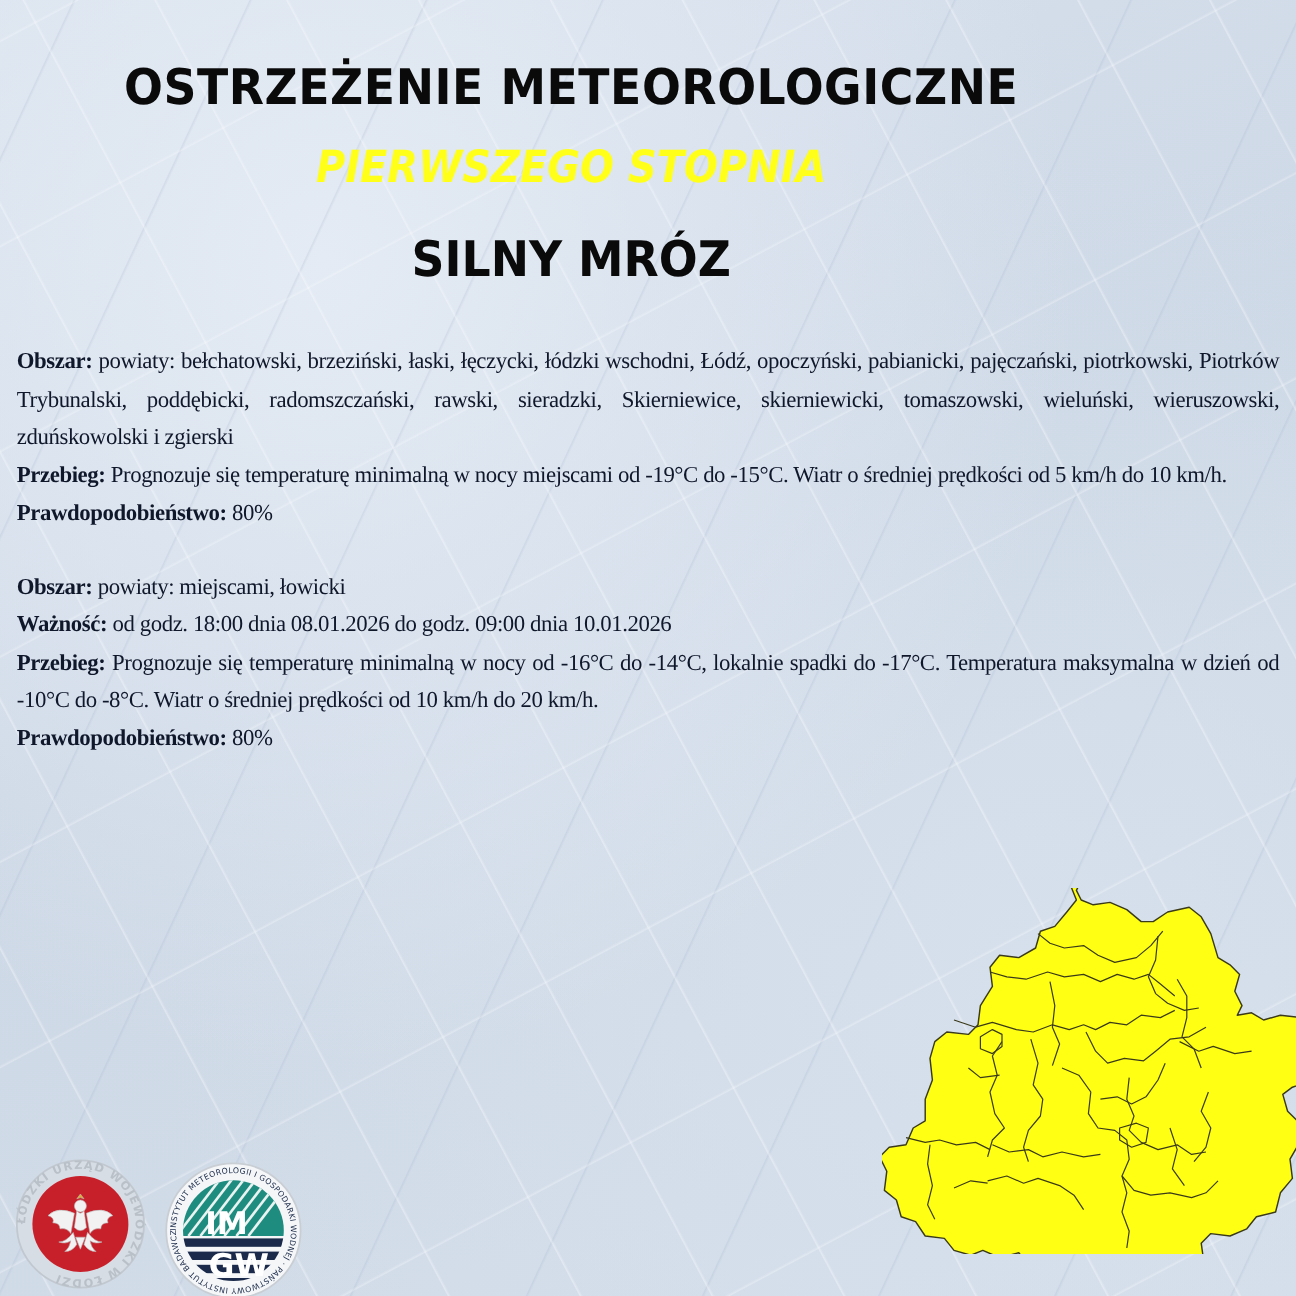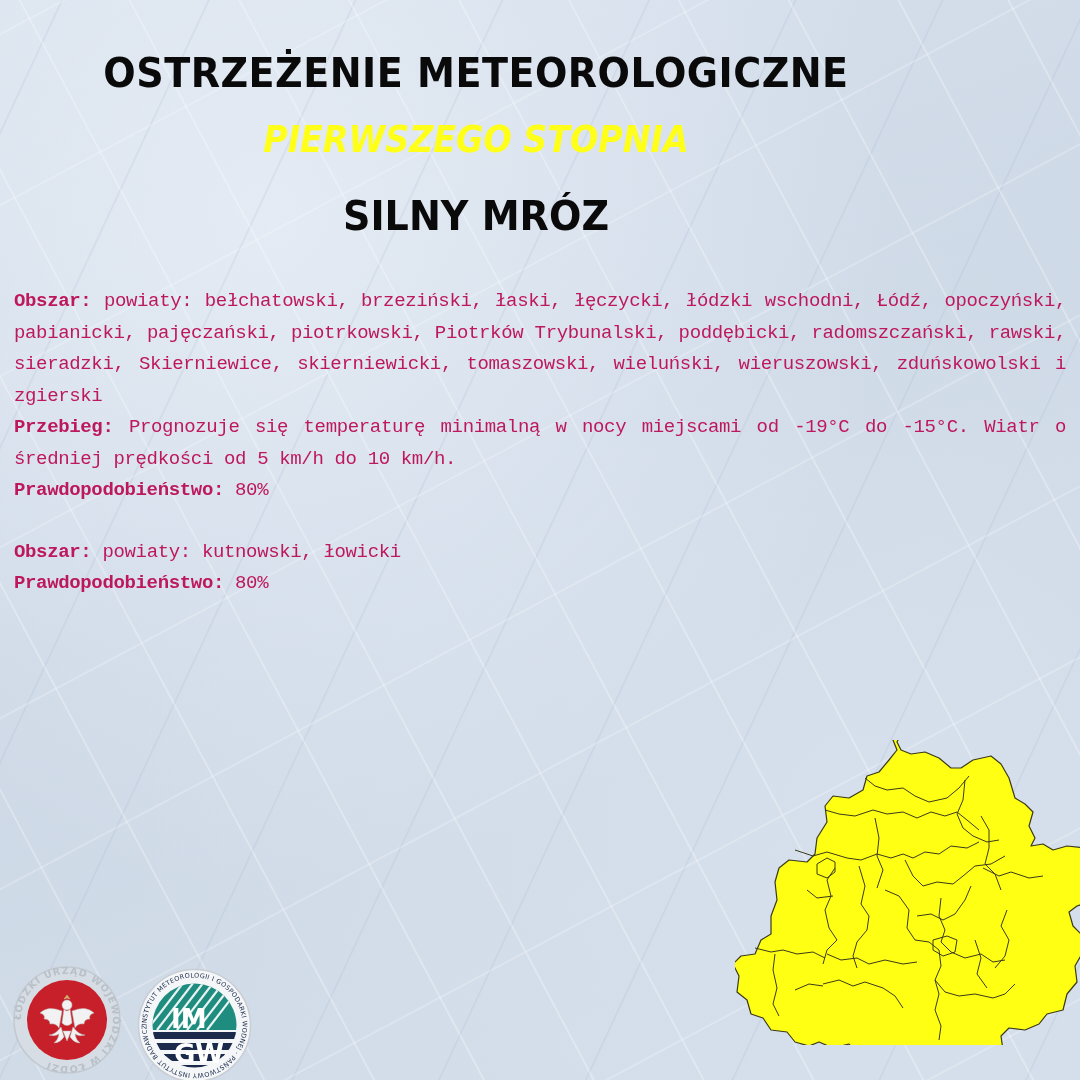--- a/index.html
+++ b/index.html
@@ -26,22 +26,22 @@
       font-size: 37px; line-height: 72px; color: #ffff1a;
       transform: scaleX(0.9); transform-origin: center;
     }
     .title-phenom {
       font-family: "DejaVu Sans", sans-serif; font-weight: bold;
       font-size: 41px; line-height: 80px; color: #0a0a0a;
       transform: scaleX(0.93); transform-origin: center;
     }
     .content { position: absolute; top: 286px; left: 14px; width: 1052px; }
     .para {
-      font-family: Liberation Mono, monospace; font-size: 19px; line-height: 31.5px;
-      text-align: justify; color: #be185d; margin: 0; letter-spacing: -0.35px;
+      font-family: Liberation Serif, serif; font-size: 19px; line-height: 31.5px;
+      text-align: justify; color: #0f172a; margin: 0; letter-spacing: -0.35px;
     }
     .para b { font-weight: bold; }
     .spacer { height: 30px; }
     .logos { position: absolute; left: 12px; top: 965px; }
     .logo-uw { position: absolute; left: 0; top: 0; width: 110px; height: 110px; }
     .logo-imgw { position: absolute; left: 125px; top: 3px; width: 115px; height: 115px; }
     .map { position: absolute; left: 735px; top: 740px; width: 345px; height: 305px; }
   </style>
 </head>
 <body>
@@ -53,21 +53,23 @@
 </div>
 
 <div class="content">
   <div>
     <p class="para"><b>Obszar:</b><span> powiaty: bełchatowski, brzeziński, łaski, łęczycki, łódzki wschodni, Łódź, opoczyński, pabianicki, pajęczański, piotrkowski, Piotrków Trybunalski, poddębicki, radomszczański, rawski, sieradzki, Skierniewice, skierniewicki, tomaszowski, wieluński, wieruszowski, zduńskowolski i zgierski</span></p>
     <p class="para"><b>Przebieg:</b><span> Prognozuje się temperaturę minimalną w nocy miejscami od -19°C do -15°C. Wiatr o średniej prędkości od 5 km/h do 10 km/h.</span></p>
     <p class="para"><b>Prawdopodobieństwo:</b><span> 80%</span></p>
   </div>
   <div class="spacer"></div>
   <div>
-    <p class="para"><b>Obszar:</b><span> powiaty: kutnowski, łowicki</span></p>
+    <p class="para"><b>Obszar:</b><span> powiaty: miejscami, łowicki</span></p>
+    <p class="para"><b>Ważność:</b><span> od godz. 18:00 dnia 08.01.2026 do godz. 09:00 dnia 10.01.2026</span></p>
+    <p class="para"><b>Przebieg:</b><span> Prognozuje się temperaturę minimalną w nocy od -16°C do -14°C, lokalnie spadki do -17°C. Temperatura maksymalna w dzień od -10°C do -8°C. Wiatr o średniej prędkości od 10 km/h do 20 km/h.</span></p>
     <p class="para"><b>Prawdopodobieństwo:</b><span> 80%</span></p>
   </div>
 </div>
 
 <div class="logos">
   <svg class="logo-uw" viewBox="0 0 110 110">
     <defs>
       <path id="uwRing" d="M55,55 m-46,0 a46,46 0 1,1 92,0 a46,46 0 1,1 -92,0"></path>
     </defs>
     <circle cx="55" cy="55" r="53" fill="#d7dde4" stroke="#c2c8cf" stroke-width="1.5"></circle>

